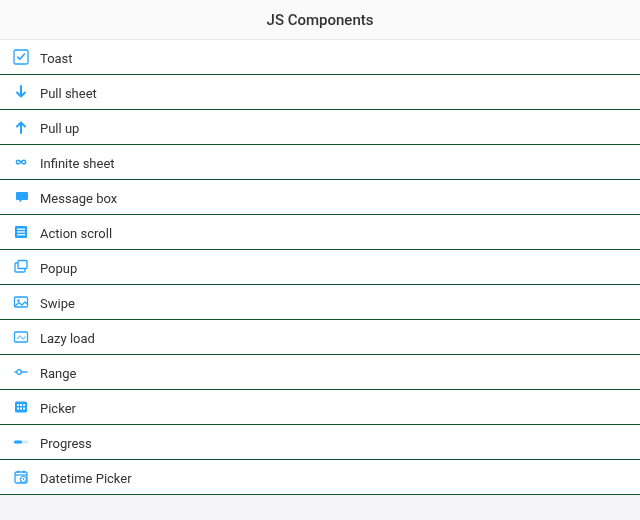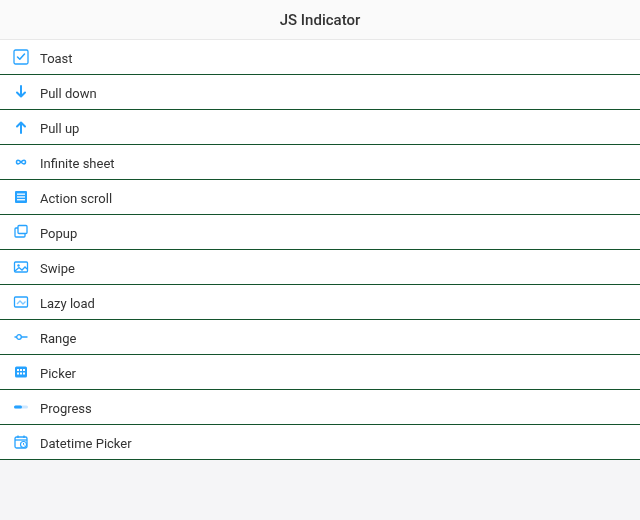--- a/index.html
+++ b/index.html
@@ -45,62 +45,70 @@
       display: block;
     }
     .label {
       font-size: 13px;
       color: #333;
     }
   </style>
 </head>
 <body>
 
-<div class="header">JS Indicator</div>
+<div class="header">JS Components</div>
 
 <div class="list">
 
   <div class="list-item">
     <span class="icon">
       <svg viewBox="0 0 16 16">
           <rect x="1" y="1" width="14" height="14" rx="1.5" fill="none" stroke="#26a2ff" stroke-width="1.3"></rect>
           <path d="M4.5 8 l2.3 2.3 L11.5 5" fill="none" stroke="#26a2ff" stroke-width="1.5" stroke-linecap="round" stroke-linejoin="round"></path>
         </svg>
     </span>
     <span class="label">Toast</span>
   </div>
 
 
   <div class="list-item">
     <span class="icon">
       <svg viewBox="0 0 16 16">
           <path d="M8 2 L8 12 M4 8.5 L8 12.5 L12 8.5" fill="none" stroke="#26a2ff" stroke-width="2" stroke-linecap="round" stroke-linejoin="round"></path>
         </svg>
     </span>
-    <span class="label">Pull down</span>
+    <span class="label">Pull sheet</span>
   </div>
 
   <div class="list-item">
     <span class="icon">
       <svg viewBox="0 0 16 16">
           <path d="M8 14 L8 4 M4 7.5 L8 3.5 L12 7.5" fill="none" stroke="#26a2ff" stroke-width="2" stroke-linecap="round" stroke-linejoin="round"></path>
         </svg>
     </span>
     <span class="label">Pull up</span>
   </div>
 
   <div class="list-item">
     <span class="icon">
       <svg viewBox="0 0 16 16">
           <path d="M3.5 8 C3.5 5.5 6 5.5 8 8 C10 10.5 12.5 10.5 12.5 8 C12.5 5.5 10 5.5 8 8 C6 10.5 3.5 10.5 3.5 8 Z" fill="none" stroke="#26a2ff" stroke-width="1.5"></path>
         </svg>
     </span>
     <span class="label">Infinite sheet</span>
   </div>
 
+  <div class="list-item">
+    <span class="icon">
+      <svg viewBox="0 0 16 16">
+          <path d="M2 3 h12 a1 1 0 0 1 1 1 v6 a1 1 0 0 1 -1 1 h-5 l-2.5 2.5 v-2.5 h-2.5 a1 1 0 0 1 -1 -1 v-6 a1 1 0 0 1 1 -1 z" fill="#26a2ff"></path>
+        </svg>
+    </span>
+    <span class="label">Message box</span>
+  </div>
 
   <div class="list-item">
     <span class="icon">
       <svg viewBox="0 0 16 16">
           <rect x="2" y="2" width="12" height="12" rx="1" fill="#26a2ff"></rect>
           <rect x="4" y="4.5" width="8" height="1.3" fill="#fff"></rect>
           <rect x="4" y="7.3" width="8" height="1.3" fill="#fff"></rect>
           <rect x="4" y="10.1" width="8" height="1.3" fill="#fff"></rect>
         </svg>
     </span>

